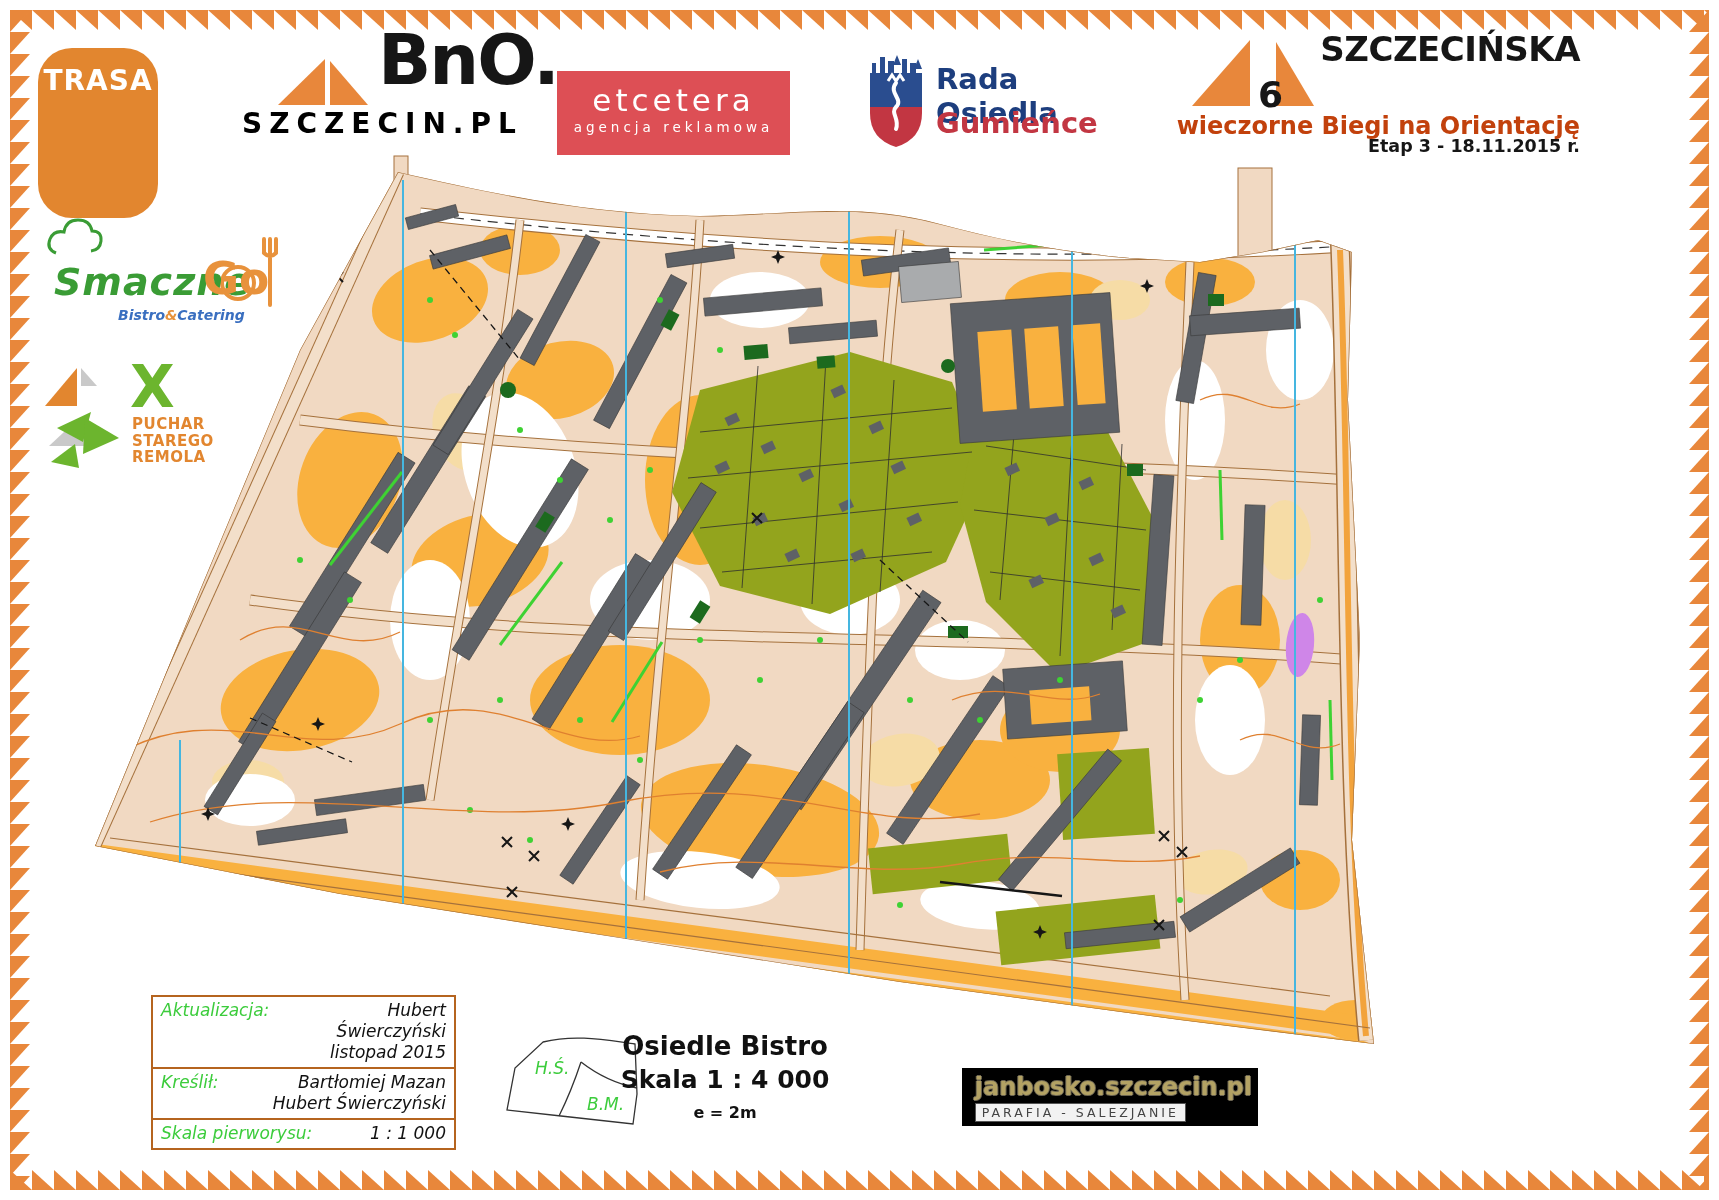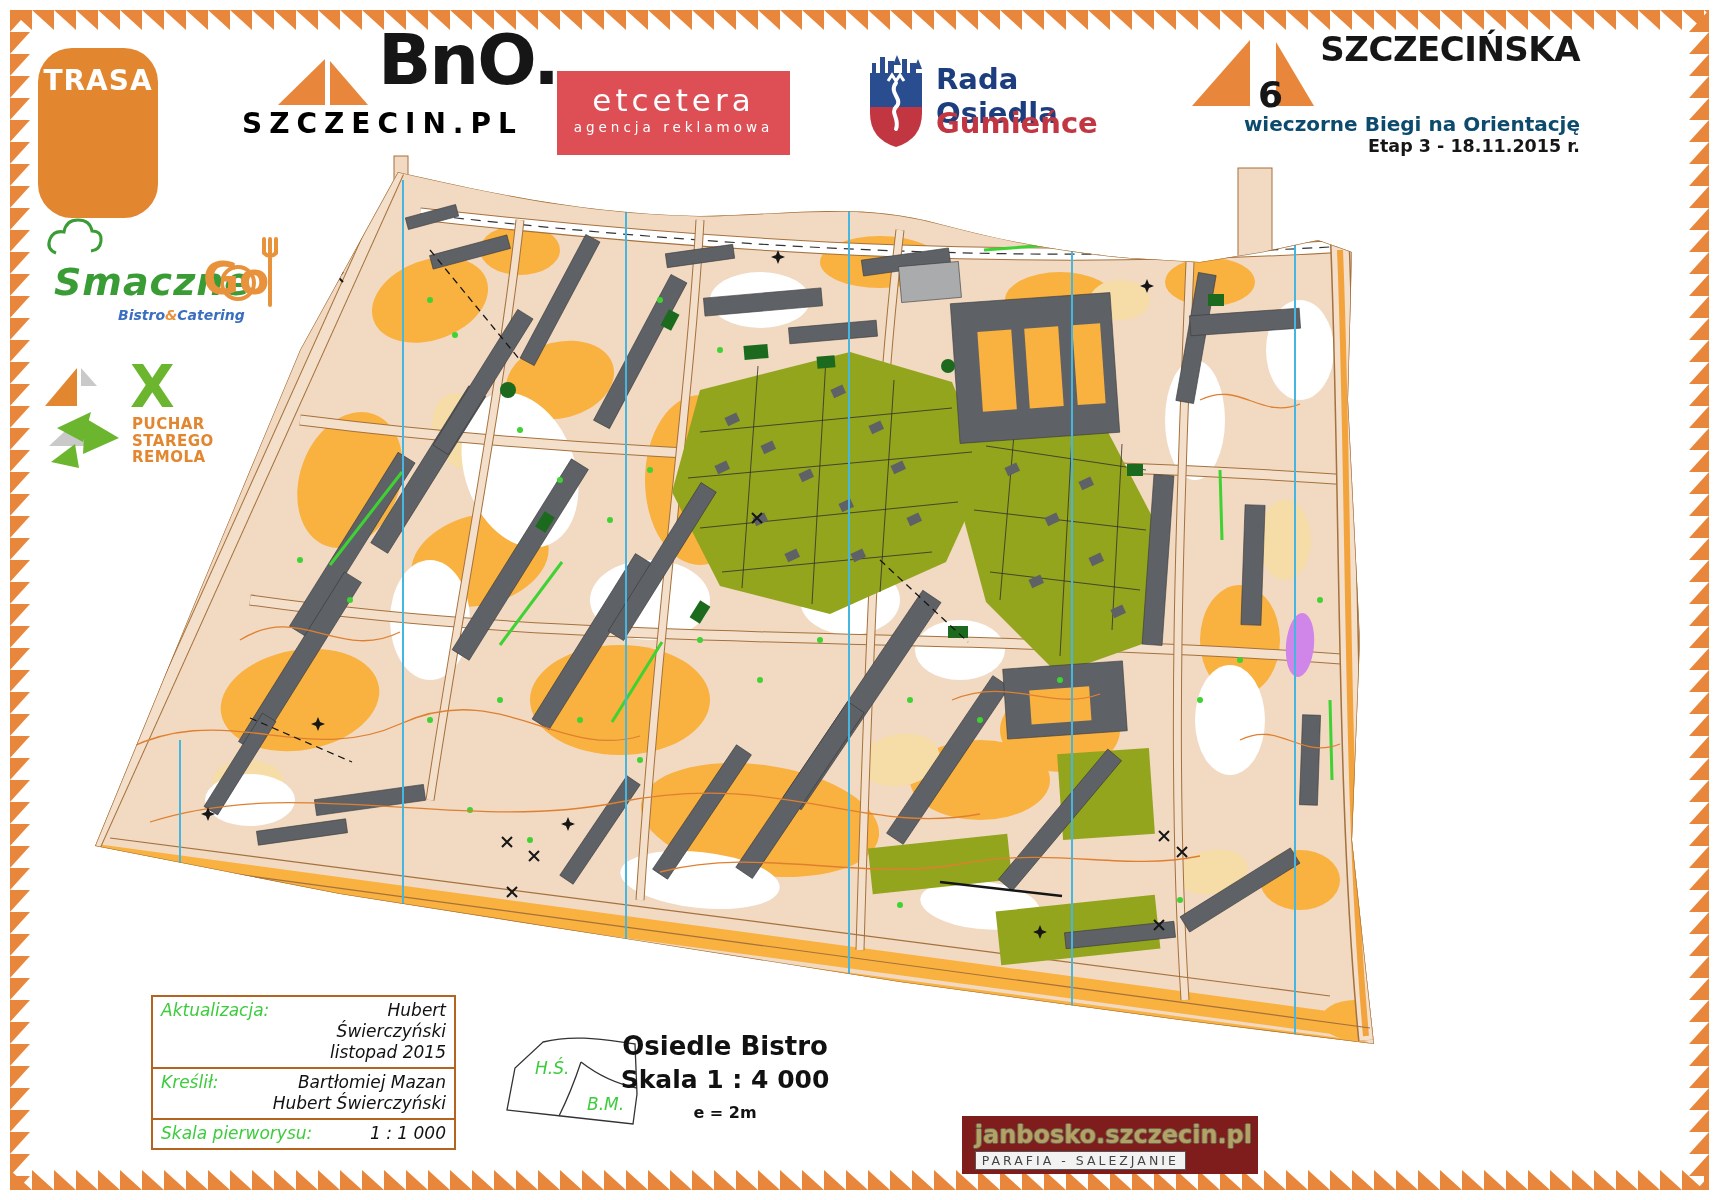--- a/index.html
+++ b/index.html
@@ -16,21 +16,21 @@
   #etcetera-box{left:557px;top:71px;width:233px;height:84px;background:#dd4f55;color:#fff;text-align:center;box-sizing:border-box;padding-top:14px;}
   #etcetera-name{font-size:31px;letter-spacing:4px;font-weight:400;line-height:30px;}
   #etcetera-tagline{font-size:13.5px;letter-spacing:4px;margin-top:4px;}
   #rada{left:866px;top:53px;width:260px;height:100px;}
   #rada-line1{position:absolute;left:70px;top:9px;font-size:29px;font-weight:bold;color:#1d3e7e;letter-spacing:0px;}
   #rada-line2{position:absolute;left:70px;top:53px;font-size:29px;font-weight:bold;color:#c23642;}
   #event{left:1150px;top:30px;width:430px;height:135px;}
   #event-mark{position:absolute;left:42px;top:6px;}
   #event-number{position:absolute;left:108px;top:44px;font-size:36px;font-weight:bold;color:#161616;}
   #event-title{position:absolute;right:0;top:0;text-align:right;color:#161616;font-weight:bold;font-size:34px;line-height:38px;letter-spacing:-0.5px;}
-  #event-subtitle{position:absolute;right:0;top:82px;text-align:right;font-size:20px;font-weight:bold;color:#0c4a6e;}
+  #event-subtitle{position:absolute;right:0;top:82px;text-align:right;font-size:24px;font-weight:bold;color:#c2410c;}
   #event-stage{position:absolute;right:0;top:106px;text-align:right;font-size:17.5px;font-weight:bold;color:#161616;}
 
   
   #smacznego{left:38px;top:205px;width:250px;height:125px;}
   #smacznego-w1{position:absolute;left:16px;top:55px;font-size:38px;font-weight:bold;font-style:italic;color:#3a9c35;letter-spacing:1px;}
   #smacznego-w2{position:absolute;left:165px;top:48px;font-size:44px;font-weight:bold;color:#e8923c;}
   #smacznego-tag{position:absolute;left:80px;top:102px;font-size:14px;font-style:italic;font-weight:bold;color:#3a6fc0;}
   #smacznego-tag .amp{color:#e8923c;}
   #puchar{left:45px;top:358px;width:220px;height:115px;}
   #puchar-x{position:absolute;left:85px;top:0px;font-size:58px;font-weight:bold;color:#6cb52e;line-height:58px;}
@@ -41,21 +41,21 @@
            font-style:italic;font-size:17px;}
   .credit-row{display:flex;justify-content:space-between;border-bottom:2px solid #b5641f;padding:3px 8px 4px 8px;}
   .credit-row:last-child{border-bottom:none;}
   .credit-label{color:#3ccc3c;white-space:nowrap;margin-right:8px;}
   .credit-values{text-align:right;color:#111;}
   .credit-values div{line-height:21px;}
   #map-title-block{left:560px;top:1030px;width:330px;text-align:center;color:#111;font-weight:bold;}
   #map-title-name{font-size:26px;line-height:33px;}
   #map-title-scale{font-size:25px;line-height:33px;}
   #map-title-eq{font-size:16px;line-height:33px;}
-  #parafia{left:962px;top:1116px;width:296px;height:58px;background:#7f1d1d;display:flex;align-items:center;padding:4px 6px;box-sizing:border-box;}
+  #parafia{left:962px;top:1068px;width:296px;height:58px;background:#000000;display:flex;align-items:center;padding:4px 6px;box-sizing:border-box;}
   #parafia-text{margin-left:6px;}
   #parafia-site{font-size:24px;font-weight:bold;color:#b3a264;letter-spacing:0px;
     text-shadow:1px 0 0 #6b6451,-1px 0 0 #6b6451,0 1px 0 #6b6451,0 -1px 0 #6b6451;}
   #parafia-tagline{margin-top:2px;border:1px solid #555;background:#f2f2f2;color:#444;font-size:12.5px;
     letter-spacing:3px;padding:1px 6px;display:inline-block;}
   #sketch{left:495px;top:1032px;width:160px;height:105px;}
 </style>
 </head>
 <body>
 <div id="page">

